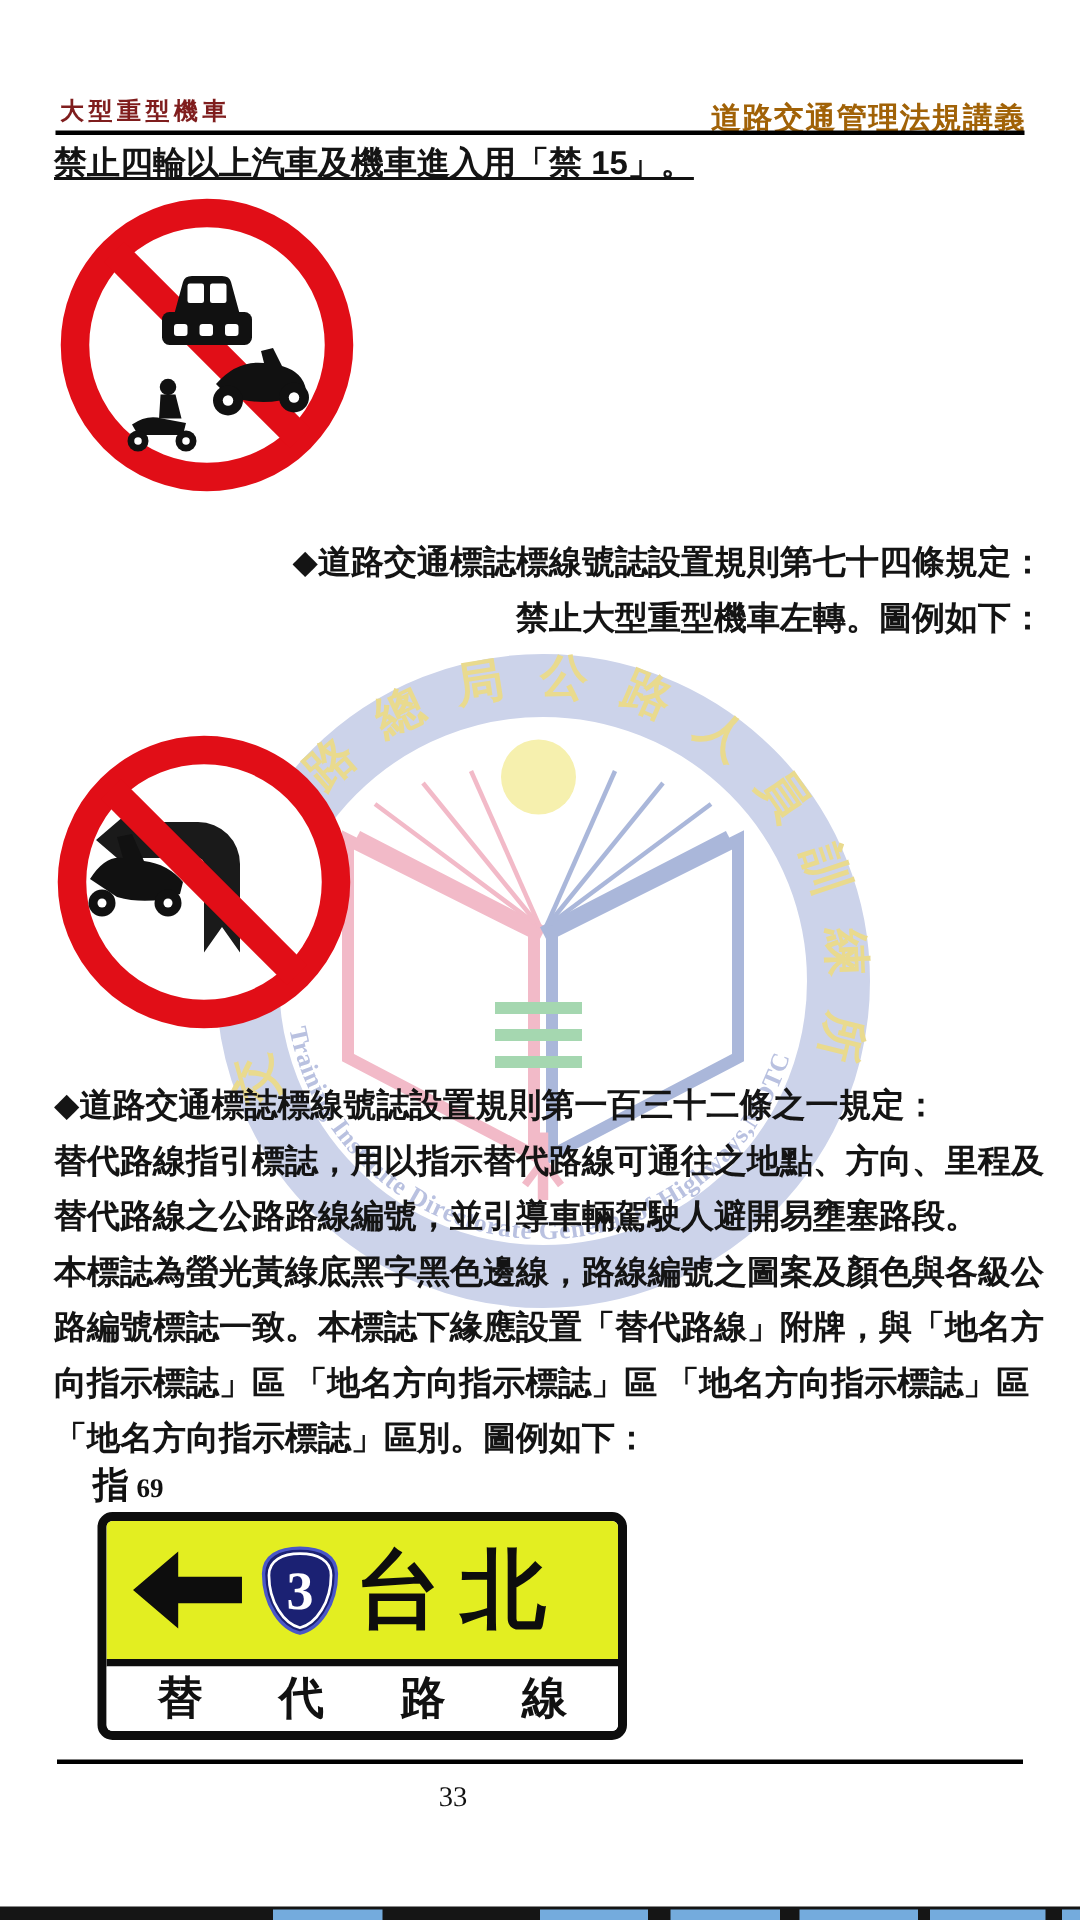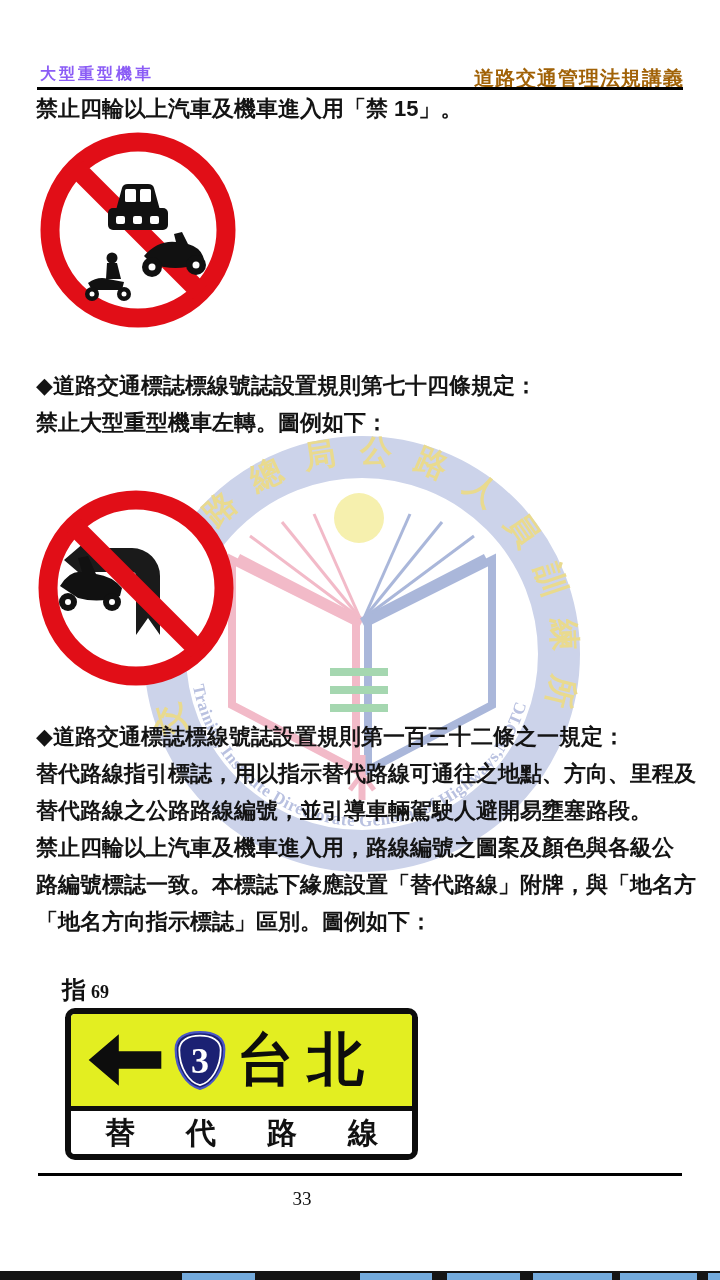--- a/index.html
+++ b/index.html
@@ -1,28 +1,28 @@
 <!DOCTYPE html>
 <html><head>
 <meta charset="utf-8">
 <style>
   html,body{margin:0;padding:0;background:#fff;}
   .page{position:relative;width:720px;height:1280px;background:#ffffff;overflow:hidden;
         font-family:"Liberation Sans","DejaVu Sans",sans-serif;color:#111;}
   
   .hdr-left{position:absolute;left:40px;top:64px;font-size:16px;font-weight:bold;
-            color:#8b5cf6;letter-spacing:3px;text-align:center;}
+            color:#7f1d1d;letter-spacing:3px;text-align:center;}
   .hdr-right{position:absolute;right:36px;top:65px;font-size:20px;font-weight:bold;
              color:#a16207;letter-spacing:1px;}
   .hdr-line{position:absolute;left:37px;top:87px;width:646px;height:3px;background:#000;}
   
   .tblock{position:absolute;left:36px;width:660px;}
   .tline{font-size:22px;line-height:37px;font-weight:bold;color:#141414;white-space:pre;}
-  #block1{top:90px;}
-  #block2{top:367px;}
+  #block1{top:90px;text-decoration:underline;}
+  #block2{top:356px;text-align:right;}
   #block3{top:718px;}
   
   .sign1{position:absolute;left:40px;top:132px;width:196px;height:196px;}
   .sign2{position:absolute;left:38px;top:490px;width:196px;height:196px;}
   
   .watermark{position:absolute;left:142px;top:434px;width:440px;height:440px;z-index:0;}
   .content{position:relative;z-index:1;}
   
   .sign-ref{position:absolute;left:62px;top:974px;display:flex;align-items:baseline;}
   .sign-ref .zh{font-size:24px;font-weight:bold;color:#111;}
@@ -96,22 +96,23 @@
         <div class="tline">禁止四輪以上汽車及機車進入用「禁 15」。</div>
       </div>
     <div id="block2" class="tblock">
         <div class="tline">◆道路交通標誌標線號誌設置規則第七十四條規定：</div>
         <div class="tline">禁止大型重型機車左轉。圖例如下：</div>
       </div>
     <div id="block3" class="tblock">
         <div class="tline">◆道路交通標誌標線號誌設置規則第一百三十二條之一規定：</div>
         <div class="tline">替代路線指引標誌，用以指示替代路線可通往之地點、方向、里程及</div>
         <div class="tline">替代路線之公路路線編號，並引導車輛駕駛人避開易壅塞路段。</div>
-        <div class="tline">禁止四輪以上汽車及機車進入用，路線編號之圖案及顏色與各級公</div>
+        <div class="tline">本標誌為螢光黃綠底黑字黑色邊線，路線編號之圖案及顏色與各級公</div>
         <div class="tline">路編號標誌一致。本標誌下緣應設置「替代路線」附牌，與「地名方</div>
+        <div class="tline">向指示標誌」區 「地名方向指示標誌」區 「地名方向指示標誌」區</div>
         <div class="tline">「地名方向指示標誌」區別。圖例如下：</div>
       </div>
 
     <svg class="sign1" viewBox="0 0 196 196">
       <circle cx="98" cy="98" r="88" fill="#ffffff" stroke="#e10e17" stroke-width="19"></circle>
       <line x1="36" y1="36" x2="160" y2="160" stroke="#e10e17" stroke-width="19"></line>
       <g>
         <path d="M 76 78 L 82 56 Q 83 52 88 52 L 108 52 Q 113 52 114 56 L 120 78 Z" fill="#111"></path>
         <rect x="85" y="57" width="11" height="13" rx="1.5" fill="#fff"></rect>
         <rect x="100" y="57" width="11" height="13" rx="1.5" fill="#fff"></rect>

